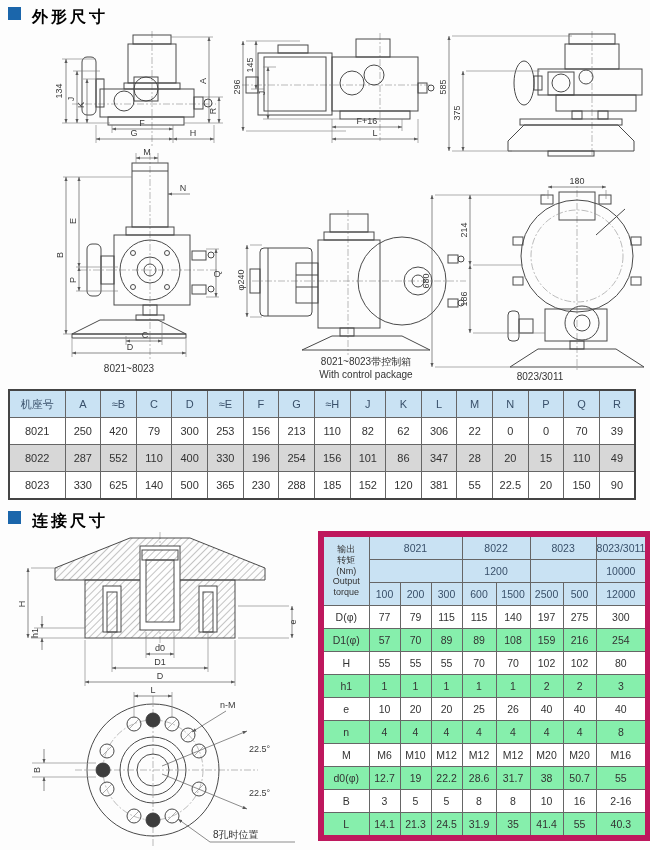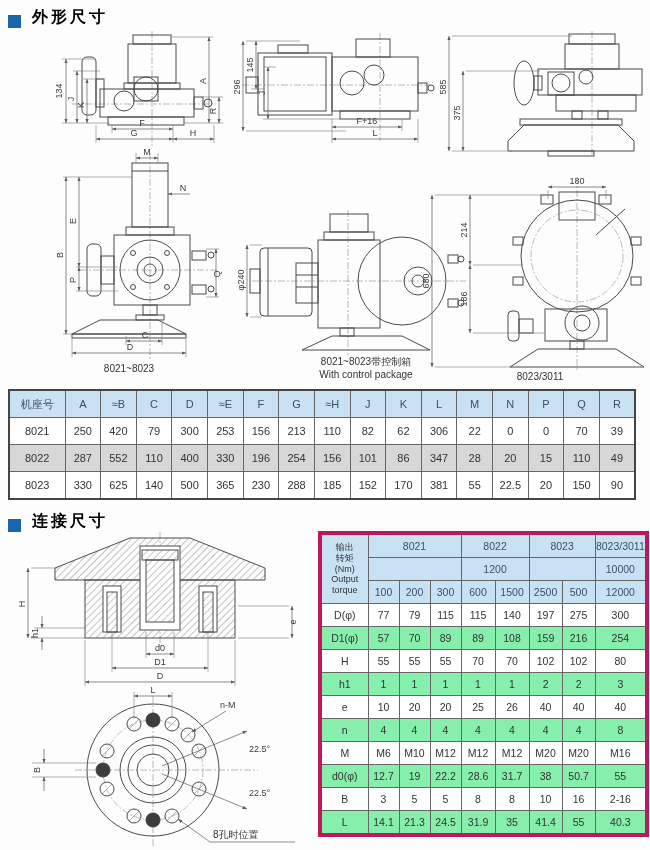--- a/index.html
+++ b/index.html
@@ -2,37 +2,37 @@
 <html><head>
 <meta charset="utf-8">
 <style>
   html,body{margin:0;padding:0}
   body{
     width:650px;height:850px;position:relative;overflow:hidden;
     background:#fdfdfd;color:#222;
     font-family:"Liberation Sans","DejaVu Sans",sans-serif;
   }
   .abs{position:absolute}
-  .sec-title{display:flex;align-items:flex-end;gap:11px;font-weight:bold;font-size:16px;letter-spacing:3px;color:#000}
+  .sec-title{display:flex;align-items:flex-start;gap:11px;font-weight:bold;font-size:16px;letter-spacing:3px;color:#000}
   .bullet{width:13px;height:13px;background:#1b66ab;flex:0 0 auto}
   svg text{font-family:"Liberation Sans","DejaVu Sans",sans-serif}
   .ln{fill:none;stroke:#4a4a4a;stroke-width:1}
   .fw{fill:#ffffff;stroke:#4a4a4a;stroke-width:1}
   .cl{fill:none;stroke:#8f8f8f;stroke-width:0.6;stroke-dasharray:7 2 2 2}
   .dm{stroke:#5a5a5a;stroke-width:0.7;fill:none}
   .xt{stroke:#7a7a7a;stroke-width:0.6;fill:none}
   .dt{font-size:9px;fill:#3a3a3a}
   .cap{font-size:10px;fill:#333}
   table{border-collapse:collapse;table-layout:fixed;background:#fff}
   .t1{position:absolute;left:8px;top:389px;width:628px;font-size:11px;border:2px solid #444}
   .t1 th,.t1 td{border:1px solid #666;height:26px;text-align:center;vertical-align:middle;font-weight:normal;color:#333;padding:0;overflow:hidden}
   .t1 thead th{background:#c9e2f3;color:#39506a}
   .t1 col.c0{width:56px}
   .t1 tr.alt td,.t1 tr.alt th{background:#d7d7d7}
-  .t2{position:absolute;left:318px;top:531px;width:327px;font-size:10.5px;border:4px solid #be185d}
+  .t2{position:absolute;left:318px;top:531px;width:327px;font-size:10.5px;border:6px solid #be185d}
   .t2 th,.t2 td{border:1px solid #666;text-align:center;vertical-align:middle;font-weight:normal;color:#333;padding:0;height:22px;overflow:hidden}
   .t2 thead th{background:#c9e2f3;color:#39506a}
   .t2 th.corner{font-size:9px;line-height:1.18;color:#333}
   .t2 tr.alt td,.t2 tr.alt th{background:#86efac}
 </style>
 </head>
 <body>
 
 <div class="abs sec-title" style="left:8px;top:7px">
   <span class="bullet"></span>
@@ -338,21 +338,21 @@
         <td>8023</td>
         <td>330</td>
         <td>625</td>
         <td>140</td>
         <td>500</td>
         <td>365</td>
         <td>230</td>
         <td>288</td>
         <td>185</td>
         <td>152</td>
-        <td>170</td>
+        <td>120</td>
         <td>381</td>
         <td>55</td>
         <td>22.5</td>
         <td>20</td>
         <td>150</td>
         <td>90</td>
       </tr>
     </tbody>
 </table>
 

